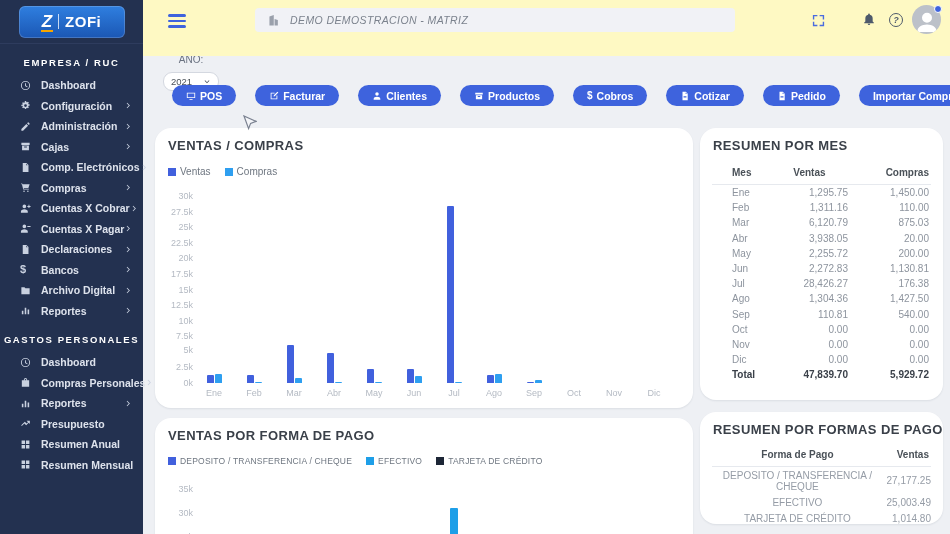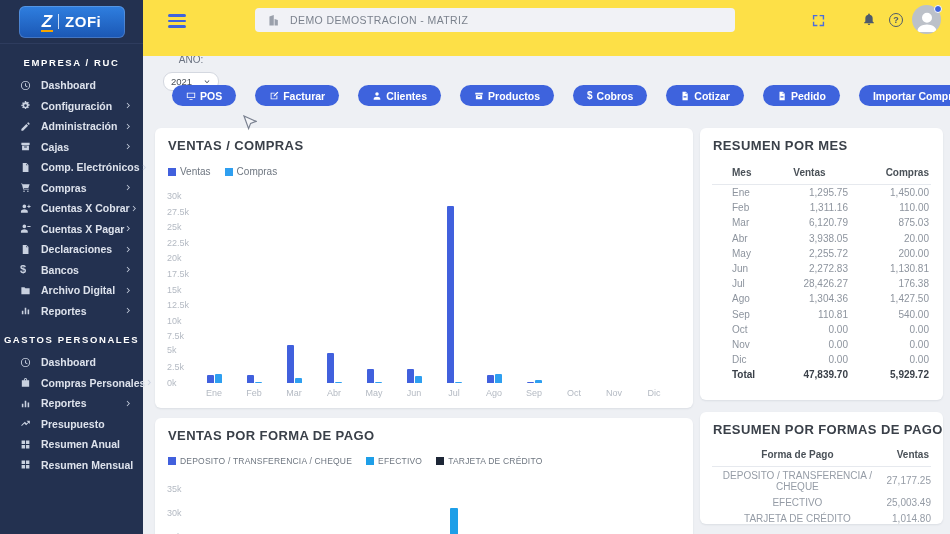--- a/index.html
+++ b/index.html
@@ -17,21 +17,21 @@
   .logo-sep{width:1px;height:15px;background:rgba(255,255,255,.75);}
   .logo-name{color:#fff;font-weight:bold;font-size:15px;letter-spacing:.5px;line-height:1;}
   .nav-section-title{color:#fff;font-size:9.5px;font-weight:bold;letter-spacing:1.6px;text-align:center;margin:13px 0 7px;}
   .nav-item{display:flex;align-items:center;height:20.5px;padding:0 10px 0 20px;color:#dde2ec;
             font-size:10.5px;font-weight:bold;cursor:pointer;white-space:nowrap;}
   .nav-item .nicon{width:12px;margin-right:9px;color:#c9d1e0;display:flex;flex:none;}
   .nav-item .chev{margin-left:auto;color:#c9d1e0;display:flex;}
   .icon-char{font-weight:bold;line-height:1;display:inline-block;}
 
   
-  .topbar{position:absolute;left:143px;top:0;right:0;height:56px;background:#fde047;z-index:4;}
+  .topbar{position:absolute;left:143px;top:0;right:0;height:56px;background:#fef9c3;z-index:4;font-style:italic;}
   .hamburger{position:absolute;left:25px;top:14px;width:18px;cursor:pointer;}
   .hamburger span{display:block;height:2.5px;margin-bottom:3px;background:#3e63dd;border-radius:2px;}
   .company-pill{position:absolute;left:112px;top:8px;width:480px;height:24px;background:#f1f2f6;border-radius:4px;
                 display:flex;align-items:center;gap:10px;padding:0 12px;cursor:pointer;}
   .company-pill .cicon{color:#9aa0ab;display:flex;}
   .company-pill .ctext{font-size:10.5px;color:#7b828d;letter-spacing:.4px;}
   .tb-icon{position:absolute;display:flex;cursor:pointer;}
   .tb-fullscreen{left:668px;top:13px;color:#4a6ce0;}
   .tb-bell{left:719px;top:12px;color:#4e5a6b;}
   .tb-help{left:746px;top:13px;width:14px;height:14px;border:1.5px solid #4e5a6b;border-radius:50%;
@@ -47,36 +47,36 @@
   .year-label{font-size:10px;color:#6a7280;}
   .year-select{width:56px;height:19px;background:#fff;border:1px solid #d4d8e0;border-radius:9px;
                display:flex;align-items:center;justify-content:space-between;padding:0 7px;cursor:pointer;}
   .year-select .yval{font-size:9.5px;color:#4a5158;}
   .year-select .ychev{color:#3c4450;display:flex;}
   .actions{position:absolute;left:29px;top:45px;display:flex;gap:19px;}
   .btn{display:flex;align-items:center;gap:4px;height:21px;padding:0 14px;background:#3e63dd;color:#fff;
        border:none;border-radius:11px;font-size:10.5px;font-weight:bold;font-family:inherit;cursor:pointer;white-space:nowrap;}
   .btn .bicon{display:flex;}
 
-  .card{position:absolute;background:#fff;border-radius:6px;box-shadow:0 1px 2px rgba(25,39,70,.09);}
+  .card{position:absolute;background:#fff;border-radius:16px;box-shadow:0 1px 2px rgba(25,39,70,.09);}
   .card h2{margin:0;position:absolute;top:10px;left:13px;font-size:13px;font-weight:bold;color:#3a4049;letter-spacing:.4px;}
   .card-vc{left:12px;top:88px;width:538px;height:280px;}
   .card-rm{left:557px;top:88px;width:243px;height:272px;}
   .card-vf{left:12px;top:378px;width:538px;height:180px;}
   .card-rf{left:557px;top:372px;width:243px;height:112px;}
 
   .legend{position:absolute;top:38px;left:13px;display:flex;gap:14px;}
   .legend-item{display:flex;align-items:center;gap:4px;font-size:10px;color:#6e7680;cursor:pointer;white-space:nowrap;}
   .legend-sm .legend-item{font-size:8.5px;letter-spacing:.2px;}
   .legend-swatch{width:8px;height:8px;flex:none;}
 
   .chart{position:absolute;left:12px;top:56px;width:514px;}
   #chart-1{height:218px;}
   #chart-2{height:124px;overflow:hidden;}
-  .ytick{position:absolute;left:0;width:26px;text-align:left;font-size:9px;color:#b4bac3;}
+  .ytick{position:absolute;left:0;width:26px;text-align:right;font-size:9px;color:#b4bac3;}
   .xlabel{position:absolute;width:40px;text-align:center;font-size:9px;color:#b4bac3;}
   .bar{position:absolute;border-radius:1px 1px 0 0;}
 
   .dtable{position:absolute;left:12px;right:12px;top:36px;border-collapse:collapse;width:219px;table-layout:fixed;}
   .dtable th{font-size:10px;color:#4a5158;font-weight:bold;padding:3px 0 6px;border-bottom:1px solid #e6e9ee;}
   .dtable td{font-size:10px;color:#8d949e;padding:2.1px 0;}
   .dtable .ta-l{text-align:left;padding-left:20px;}
   .dtable .ta-c{text-align:center;}
   .dtable .ta-r{text-align:right;padding-right:2px;}
   .dtable tr.t-total td{color:#3a4049;font-weight:bold;}

